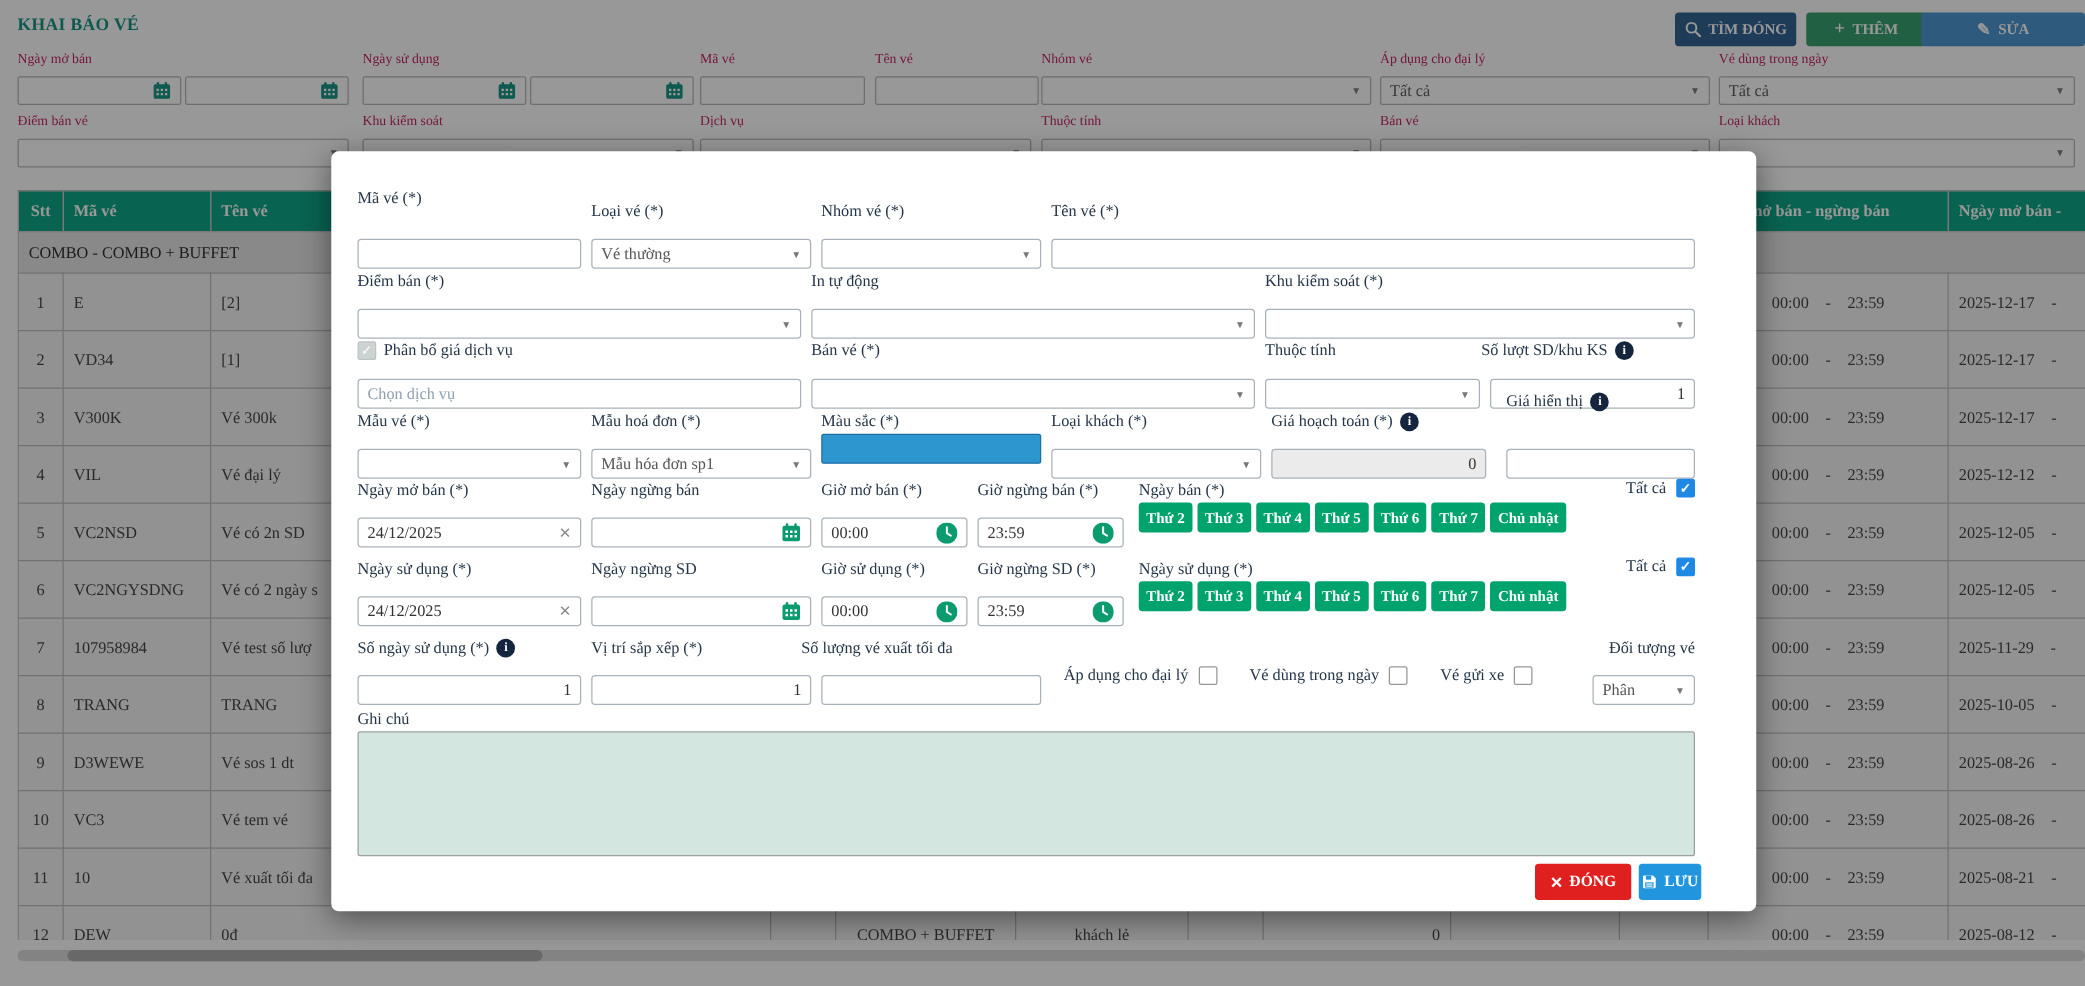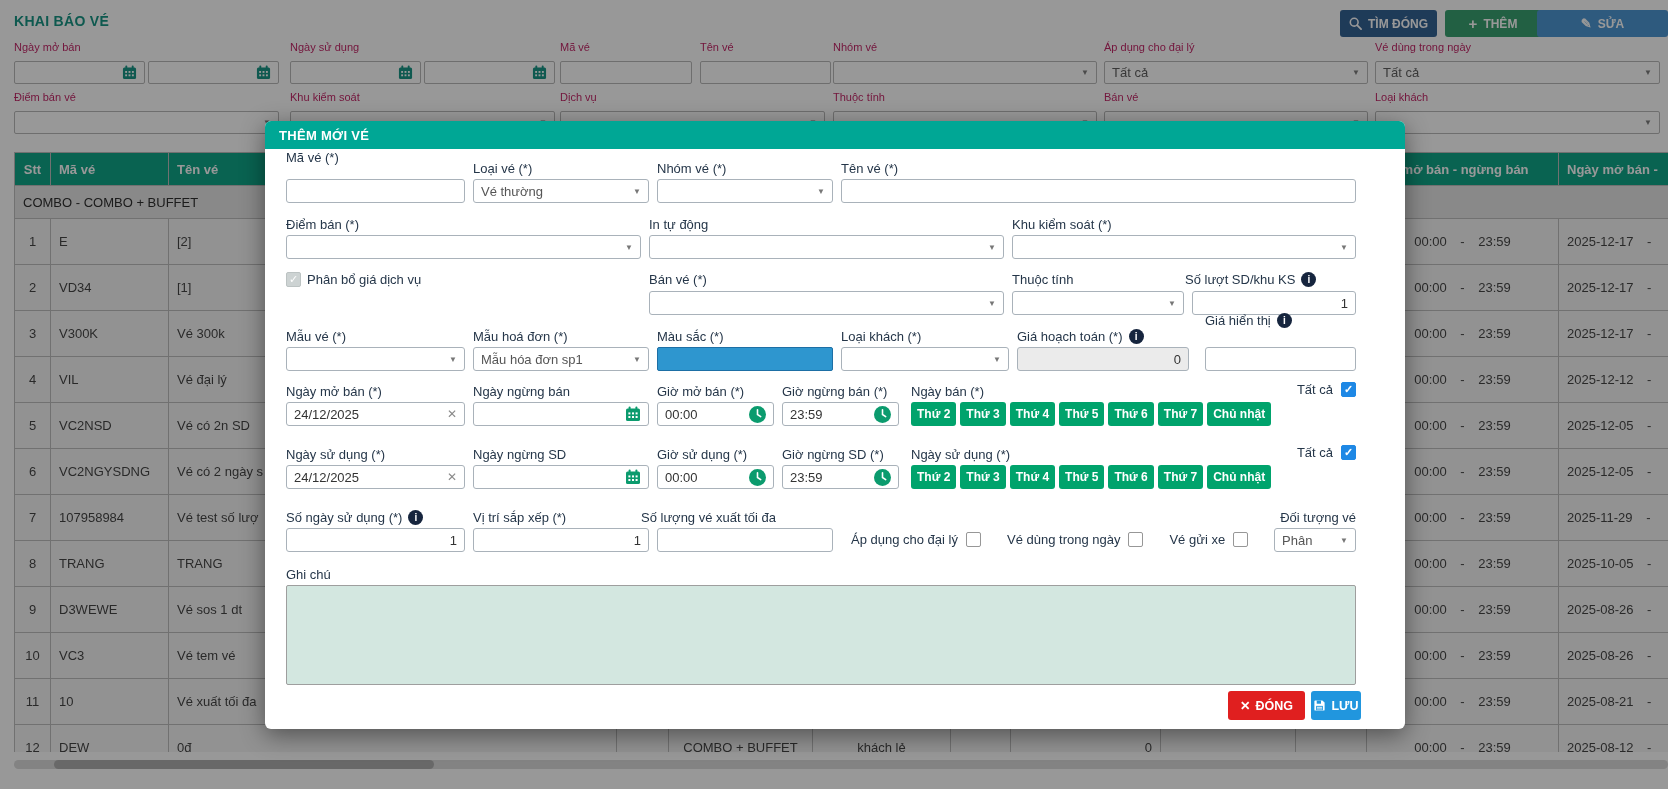--- a/index.html
+++ b/index.html
@@ -1,17 +1,17 @@
 <!DOCTYPE html>
 <html><head>
 <meta charset="utf-8">
 <style>
   html,body{margin:0;padding:0;background:#555;}
   .screen{position:relative;width:1668px;height:789px;background:#fff;overflow:hidden;
-          font-family:Liberation Sans, sans-serif;font-size:13px;}
+          font-family:Liberation Serif, serif;font-size:13px;}
   
   .bg{position:absolute;inset:0;z-index:1;}
   .page-title{position:absolute;left:14px;top:13px;font-size:14px;font-weight:bold;color:#0a8f7e;letter-spacing:.3px;}
   .tb-btn{position:absolute;top:10px;height:27px;border-radius:3px;color:#fff;font-weight:bold;font-size:12px;
           display:flex;align-items:center;justify-content:center;gap:6px;cursor:pointer;box-sizing:border-box;}
   .b-search{left:1340px;width:97px;background:#27598e;}
   .b-add{left:1445px;width:96px;background:#2e9c68;}
   .b-edit{left:1537px;width:131px;background:#4390d0;}
   .ico-plus::before{content:"+";font-size:15px;font-weight:bold;}
   .ico-pencil::before{content:"\270E";font-size:13px;}
@@ -36,21 +36,21 @@
   .hscroll{position:absolute;left:14px;top:760px;width:1654px;height:9px;background:#d9d9d9;border-radius:5px;}
   .hthumb{position:absolute;left:40px;top:0;width:380px;height:9px;background:#aaaaaa;border-radius:5px;}
   
   .overlay{position:absolute;inset:0;background:rgba(20,20,20,0.44);z-index:5;}
   .modal{position:absolute;left:265px;top:121px;width:1140px;height:608px;z-index:10;
          border-radius:6px;box-shadow:0 6px 24px rgba(0,0,0,.45);background:#fff;}
   .m-head{position:absolute;left:0;top:0;right:0;height:28px;background:#00a795;border-radius:6px 6px 0 0;
           display:flex;align-items:center;padding-left:14px;color:#fff;font-weight:bold;font-size:13px;letter-spacing:.3px;}
   .ml{position:absolute;font-size:13px;color:#253649;white-space:nowrap;display:flex;align-items:center;gap:6px;}
   .mi,.msel{position:absolute;height:24px;background:#fff;border:1px solid #a9b2ba;border-radius:3px;
-            display:flex;align-items:center;padding:0 7px;font-size:13px;color:#333;box-sizing:border-box;}
+            display:flex;align-items:center;padding:0 7px;font-size:13px;color:#333;box-sizing:border-box;margin-top:12px;}
   .msel .arr{margin-left:auto;font-size:8px;color:#777;}
   .msel .val{color:#555;}
   .mi.num{justify-content:flex-end;}
   .mi.dis{background:#ebebeb;}
   .mi .x-ic{margin-left:auto;color:#8a8a8a;font-size:12px;cursor:pointer;}
   .x-ic::before{content:"\2715";}
   .mi .cal-ic,.mi .clk-ic{margin-left:auto;flex:0 0 auto;}
   .ph{color:#8fa0b0;}
   .swatch{position:absolute;height:24px;border:1px solid #1d6fa5;border-radius:2px;box-sizing:border-box;}
   .days{position:absolute;display:flex;gap:4px;}
@@ -412,23 +412,20 @@
       </table>
     </div>
     <div class="hscroll">
       <div class="hthumb"></div>
     </div>
   </div>
 
   <div class="overlay"></div>
 
   <div class="modal">
-    <div class="m-head">
-      <span>THÊM MỚI VÉ</span>
-    </div>
 
     <div class="ml" style="left:21px;top:29px">
         <span>Mã vé (*)</span>
       </div>
     <div class="ml" style="left:208px;top:40px">
         <span>Loại vé (*)</span>
       </div>
     <div class="ml" style="left:392px;top:40px">
         <span>Nhóm vé (*)</span>
       </div>
@@ -470,20 +467,23 @@
     </div>
     <div class="ml" style="left:384px;top:151px">
         <span>Bán vé (*)</span>
       </div>
     <div class="ml" style="left:747px;top:151px">
         <span>Thuộc tính</span>
       </div>
     <div class="ml" style="left:920px;top:151px">
         <span>Số lượt SD/khu KS</span>
         <span class="info"></span>
+      </div>
+    <div class="mi" style="left:21px;top:170px;width:355px">
+        <span class="ph">Chọn dịch vụ</span>
       </div>
     <div class="msel" style="left:384px;top:170px;width:355px">
         <span class="arr">▼</span>
       </div>
     <div class="msel" style="left:747px;top:170px;width:172px">
         <span class="arr">▼</span>
       </div>
     <div class="mi num" style="left:927px;top:170px;width:164px">
         <span>1</span>
       </div>

